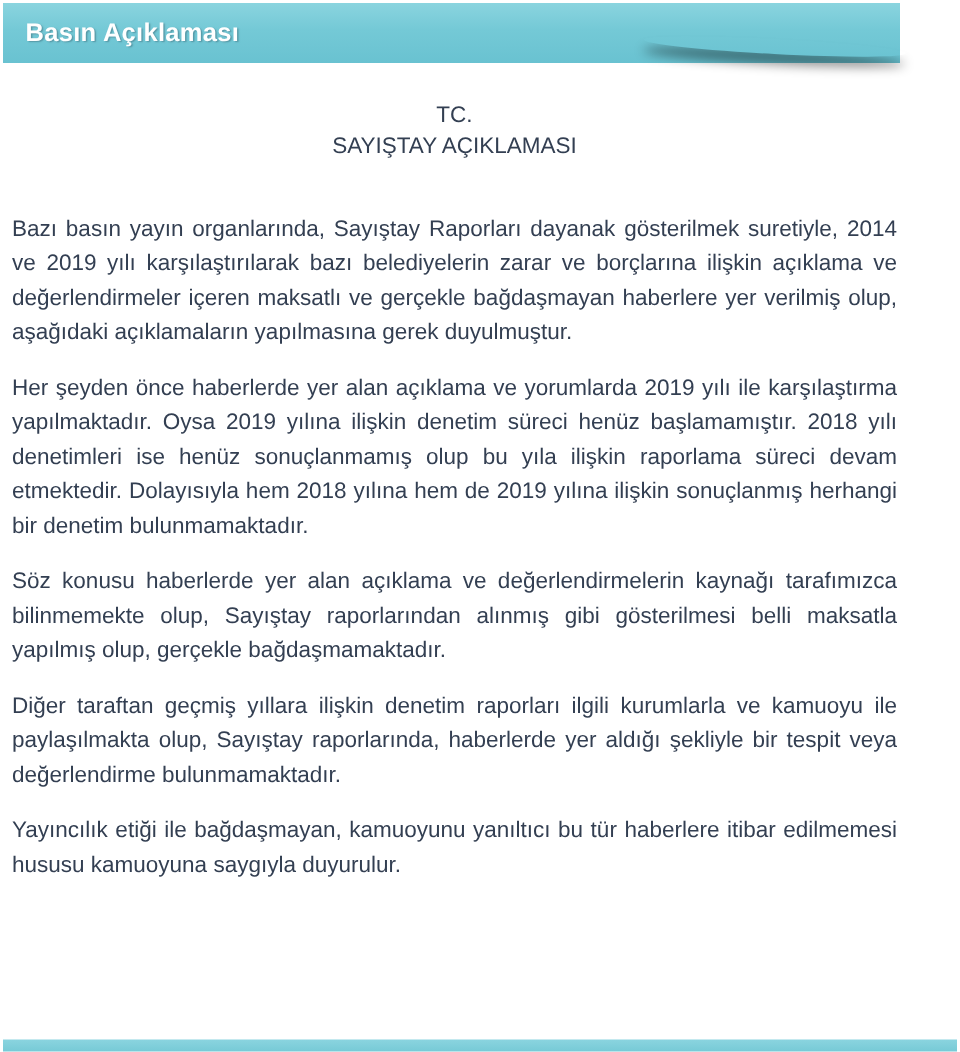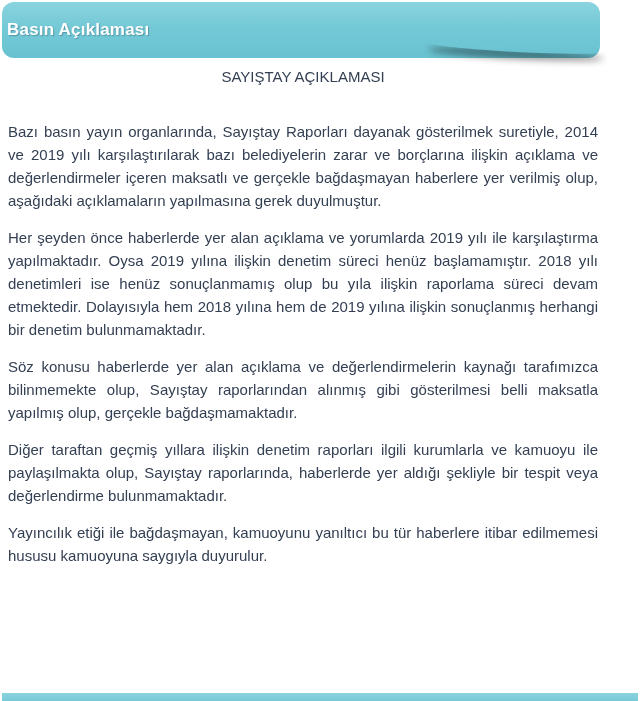--- a/index.html
+++ b/index.html
@@ -12,26 +12,25 @@
       background: #ffffff;
       font-family: "Liberation Sans", "DejaVu Sans", sans-serif;
     }
 
     
     .header-bar {
       position: absolute;
       left: 2px;
       top: 2px;
       width: 598px;
-      height: 56px;
+      height: 40px;
       background: linear-gradient(180deg, #8ad4df 0%, #74c9d6 45%, #69c2d1 100%);
       display: flex;
       align-items: center;
-      padding-left: 5px;
-      border-radius: 12px;
+      padding-left: 15px;
     }
     
     .curl-shadow {
       position: absolute;
       right: -4px;
       bottom: 6px;
       width: 175px;
       height: 10px;
       border-radius: 50%;
       transform: rotate(3deg);
@@ -80,20 +79,21 @@
 </head>
 <body>
 
 <div class="header-bar">
   <span class="curl-shadow"></span>
   <span class="header-title">Basın Açıklaması</span>
 </div>
 
 <div class="doc">
   <div class="doc-heading">
+    <div>TC.</div>
     <div>SAYIŞTAY AÇIKLAMASI</div>
     <div class="heading-gap"></div>
   </div>
 
   <p>Bazı basın yayın organlarında, Sayıştay Raporları dayanak gösterilmek suretiyle, 2014 ve 2019 yılı karşılaştırılarak bazı belediyelerin zarar ve borçlarına ilişkin açıklama ve değerlendirmeler içeren maksatlı ve gerçekle bağdaşmayan haberlere yer verilmiş olup, aşağıdaki açıklamaların yapılmasına gerek duyulmuştur.</p>
   <p>Her şeyden önce haberlerde yer alan açıklama ve yorumlarda 2019 yılı ile karşılaştırma yapılmaktadır. Oysa 2019 yılına ilişkin denetim süreci henüz başlamamıştır. 2018 yılı denetimleri ise henüz sonuçlanmamış olup bu yıla ilişkin raporlama süreci devam etmektedir. Dolayısıyla hem 2018 yılına hem de 2019 yılına ilişkin sonuçlanmış herhangi bir denetim bulunmamaktadır.</p>
   <p>Söz konusu haberlerde yer alan açıklama ve değerlendirmelerin kaynağı tarafımızca bilinmemekte olup, Sayıştay raporlarından alınmış gibi gösterilmesi belli maksatla yapılmış olup, gerçekle bağdaşmamaktadır.</p>
   <p>Diğer taraftan geçmiş yıllara ilişkin denetim raporları ilgili kurumlarla ve kamuoyu ile paylaşılmakta olup, Sayıştay raporlarında, haberlerde yer aldığı şekliyle bir tespit veya değerlendirme bulunmamaktadır.</p>
   <p>Yayıncılık etiği ile bağdaşmayan, kamuoyunu yanıltıcı bu tür haberlere itibar edilmemesi hususu kamuoyuna saygıyla duyurulur.</p>
 </div>

